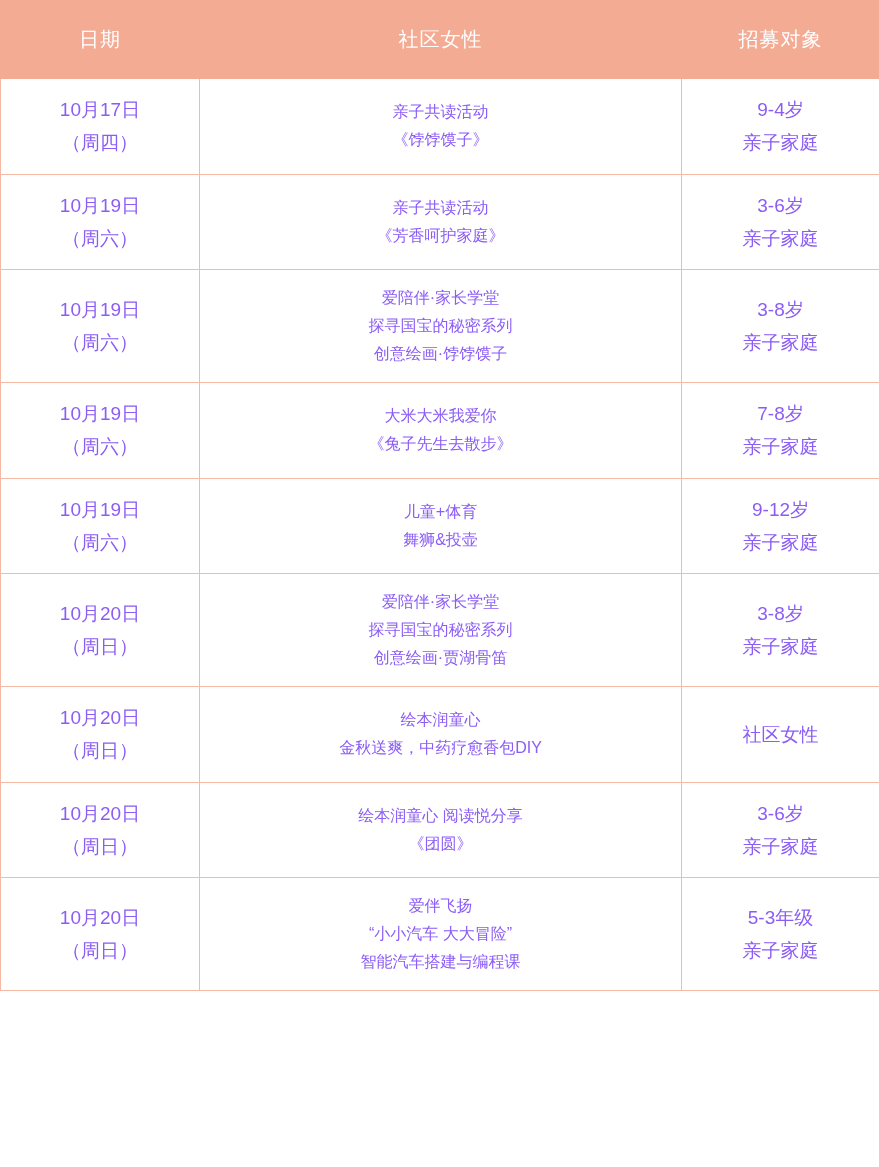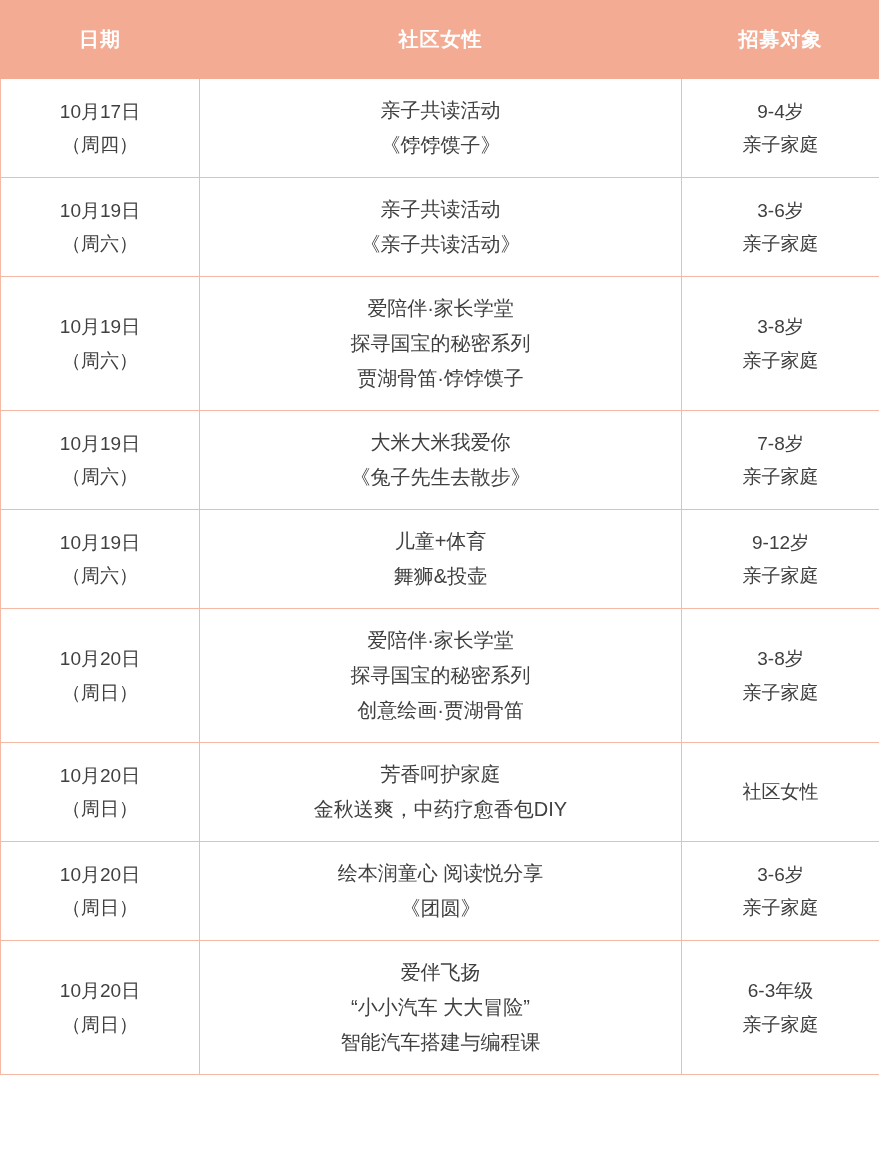--- a/index.html
+++ b/index.html
@@ -18,42 +18,42 @@
     table-layout: fixed;
   }
   .schedule-table col.col-date { width: 199px; }
   .schedule-table col.col-content { width: 482px; }
   .schedule-table col.col-audience { width: 198px; }
 
   .schedule-table th {
     background: #f4ab93;
     color: #ffffff;
     font-size: 20px;
-    font-weight: bold;
+    font-weight: normal;
     letter-spacing: 1px;
     height: 75px;
     text-align: center;
     vertical-align: middle;
     border: 1px solid #f4ab93;
   }
   .schedule-table td {
     border: 1px solid #f6b9a6;
     text-align: center;
     vertical-align: middle;
     font-size: 19px;
-    color: #404040;
+    color: #8b5cf6;
     padding: 14px 6px;
     line-height: 1.75;
   }
   .schedule-table td.cell-date,
   .schedule-table td.cell-audience {
     font-size: 19px;
   }
   .schedule-table td.cell-content {
-    font-size: 20px;
+    font-size: 16px;
   }
   .line {
     display: block;
     white-space: nowrap;
   }
 </style>
 </head>
 <body>
 
 <table class="schedule-table">
@@ -84,36 +84,36 @@
           <span class="line">亲子家庭</span>
         </td>
       </tr>
       <tr>
         <td class="cell-date">
           <span class="line">10月19日</span>
           <span class="line">（周六）</span>
         </td>
         <td class="cell-content">
           <span class="line">亲子共读活动</span>
-          <span class="line">《亲子共读活动》</span>
+          <span class="line">《芳香呵护家庭》</span>
         </td>
         <td class="cell-audience">
           <span class="line">3-6岁</span>
           <span class="line">亲子家庭</span>
         </td>
       </tr>
       <tr>
         <td class="cell-date">
           <span class="line">10月19日</span>
           <span class="line">（周六）</span>
         </td>
         <td class="cell-content">
           <span class="line">爱陪伴·家长学堂</span>
           <span class="line">探寻国宝的秘密系列</span>
-          <span class="line">贾湖骨笛·饽饽馍子</span>
+          <span class="line">创意绘画·饽饽馍子</span>
         </td>
         <td class="cell-audience">
           <span class="line">3-8岁</span>
           <span class="line">亲子家庭</span>
         </td>
       </tr>
       <tr>
         <td class="cell-date">
           <span class="line">10月19日</span>
           <span class="line">（周六）</span>
@@ -155,21 +155,21 @@
           <span class="line">3-8岁</span>
           <span class="line">亲子家庭</span>
         </td>
       </tr>
       <tr>
         <td class="cell-date">
           <span class="line">10月20日</span>
           <span class="line">（周日）</span>
         </td>
         <td class="cell-content">
-          <span class="line">芳香呵护家庭</span>
+          <span class="line">绘本润童心</span>
           <span class="line">金秋送爽，中药疗愈香包DIY</span>
         </td>
         <td class="cell-audience">
           <span class="line">社区女性</span>
         </td>
       </tr>
       <tr>
         <td class="cell-date">
           <span class="line">10月20日</span>
           <span class="line">（周日）</span>
@@ -187,18 +187,18 @@
         <td class="cell-date">
           <span class="line">10月20日</span>
           <span class="line">（周日）</span>
         </td>
         <td class="cell-content">
           <span class="line">爱伴飞扬</span>
           <span class="line">“小小汽车 大大冒险”</span>
           <span class="line">智能汽车搭建与编程课</span>
         </td>
         <td class="cell-audience">
-          <span class="line">6-3年级</span>
+          <span class="line">5-3年级</span>
           <span class="line">亲子家庭</span>
         </td>
       </tr>
     </tbody>
 </table>
 
 </body></html>

